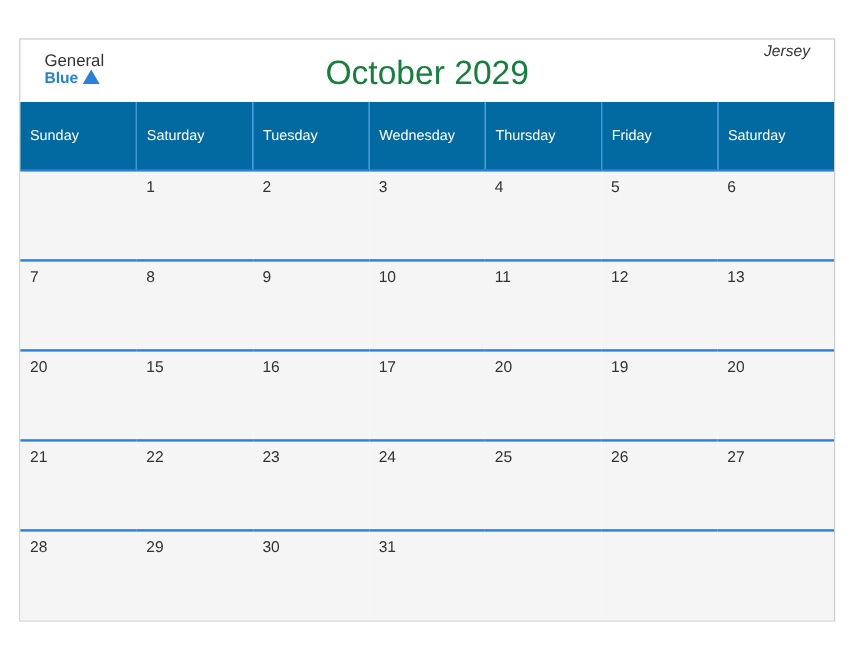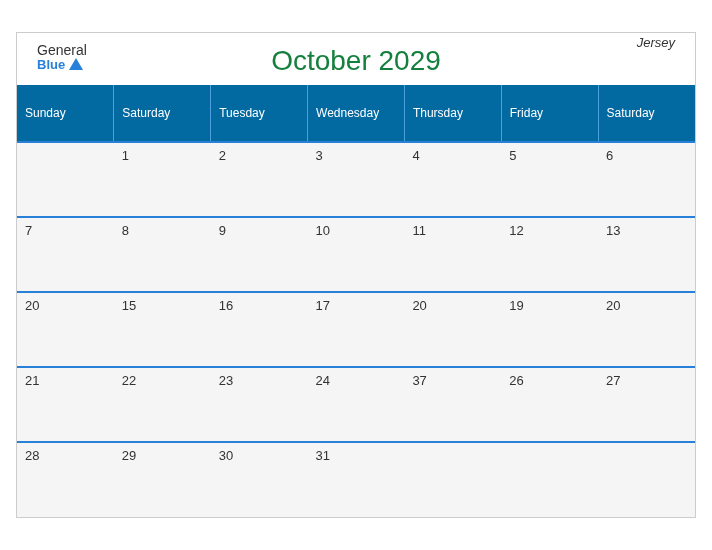--- a/index.html
+++ b/index.html
@@ -156,21 +156,21 @@
           <td><span class="day-number">17</span></td>
           <td><span class="day-number">20</span></td>
           <td><span class="day-number">19</span></td>
           <td><span class="day-number">20</span></td>
         </tr>
         <tr>
           <td><span class="day-number">21</span></td>
           <td><span class="day-number">22</span></td>
           <td><span class="day-number">23</span></td>
           <td><span class="day-number">24</span></td>
-          <td><span class="day-number">37</span></td>
+          <td><span class="day-number">25</span></td>
           <td><span class="day-number">26</span></td>
           <td><span class="day-number">27</span></td>
         </tr>
         <tr>
           <td><span class="day-number">28</span></td>
           <td><span class="day-number">29</span></td>
           <td><span class="day-number">30</span></td>
           <td><span class="day-number">31</span></td>
           <td class="empty"></td>
           <td class="empty"></td>

